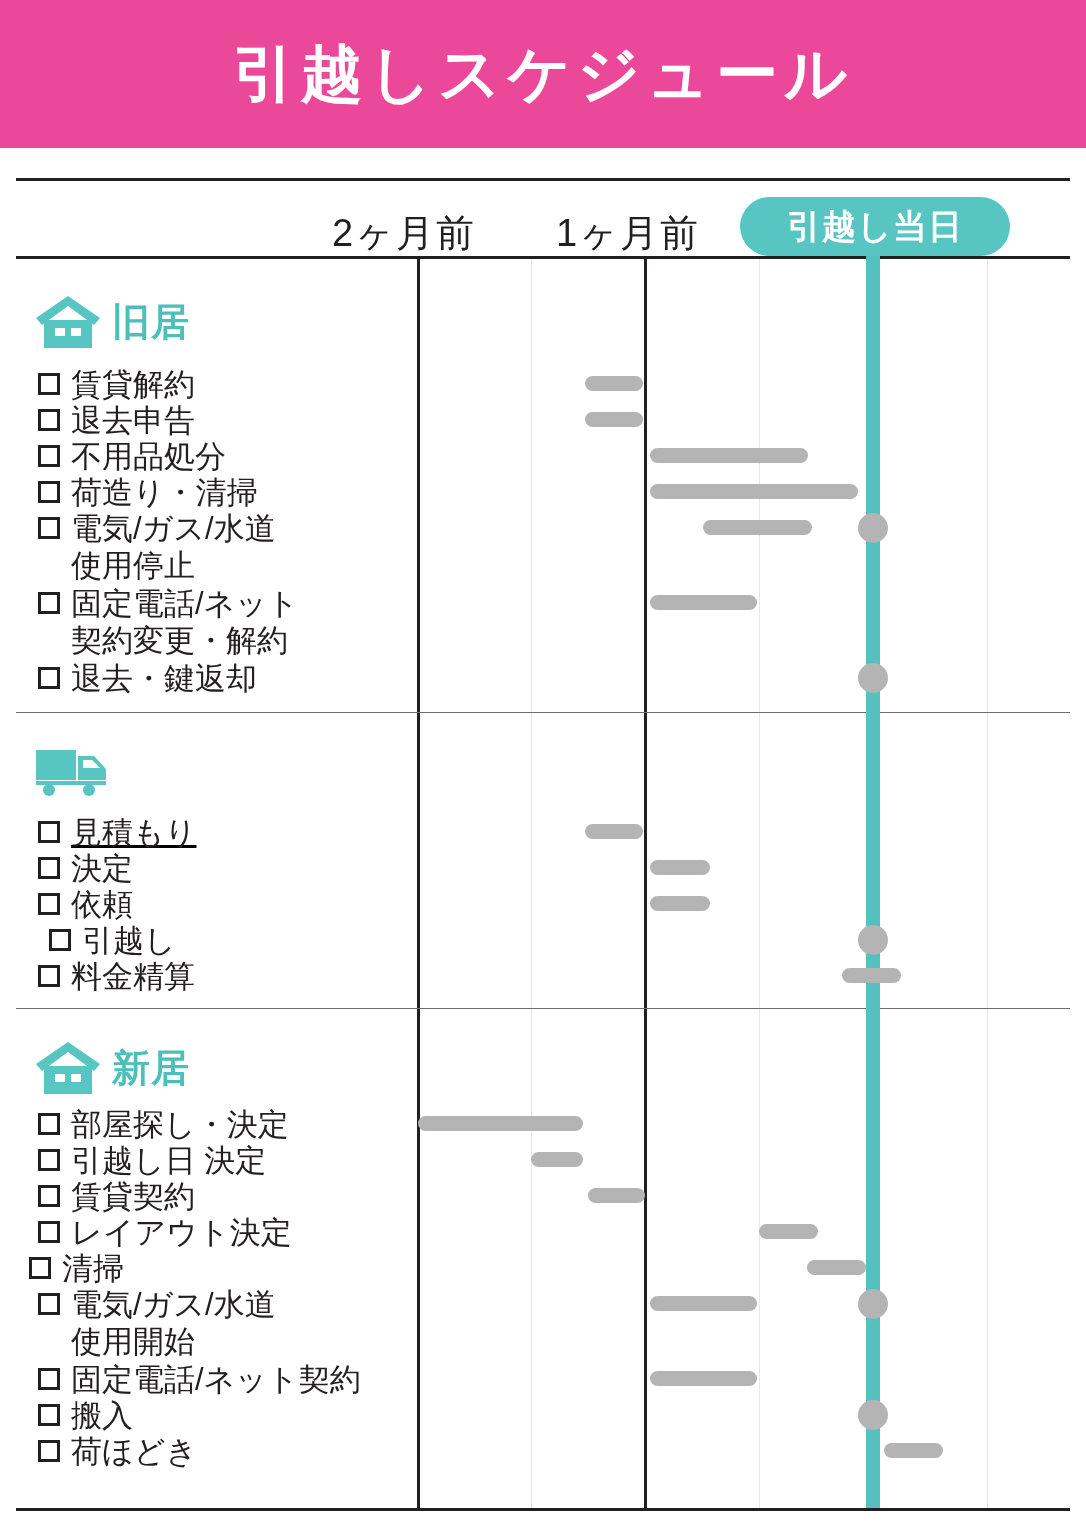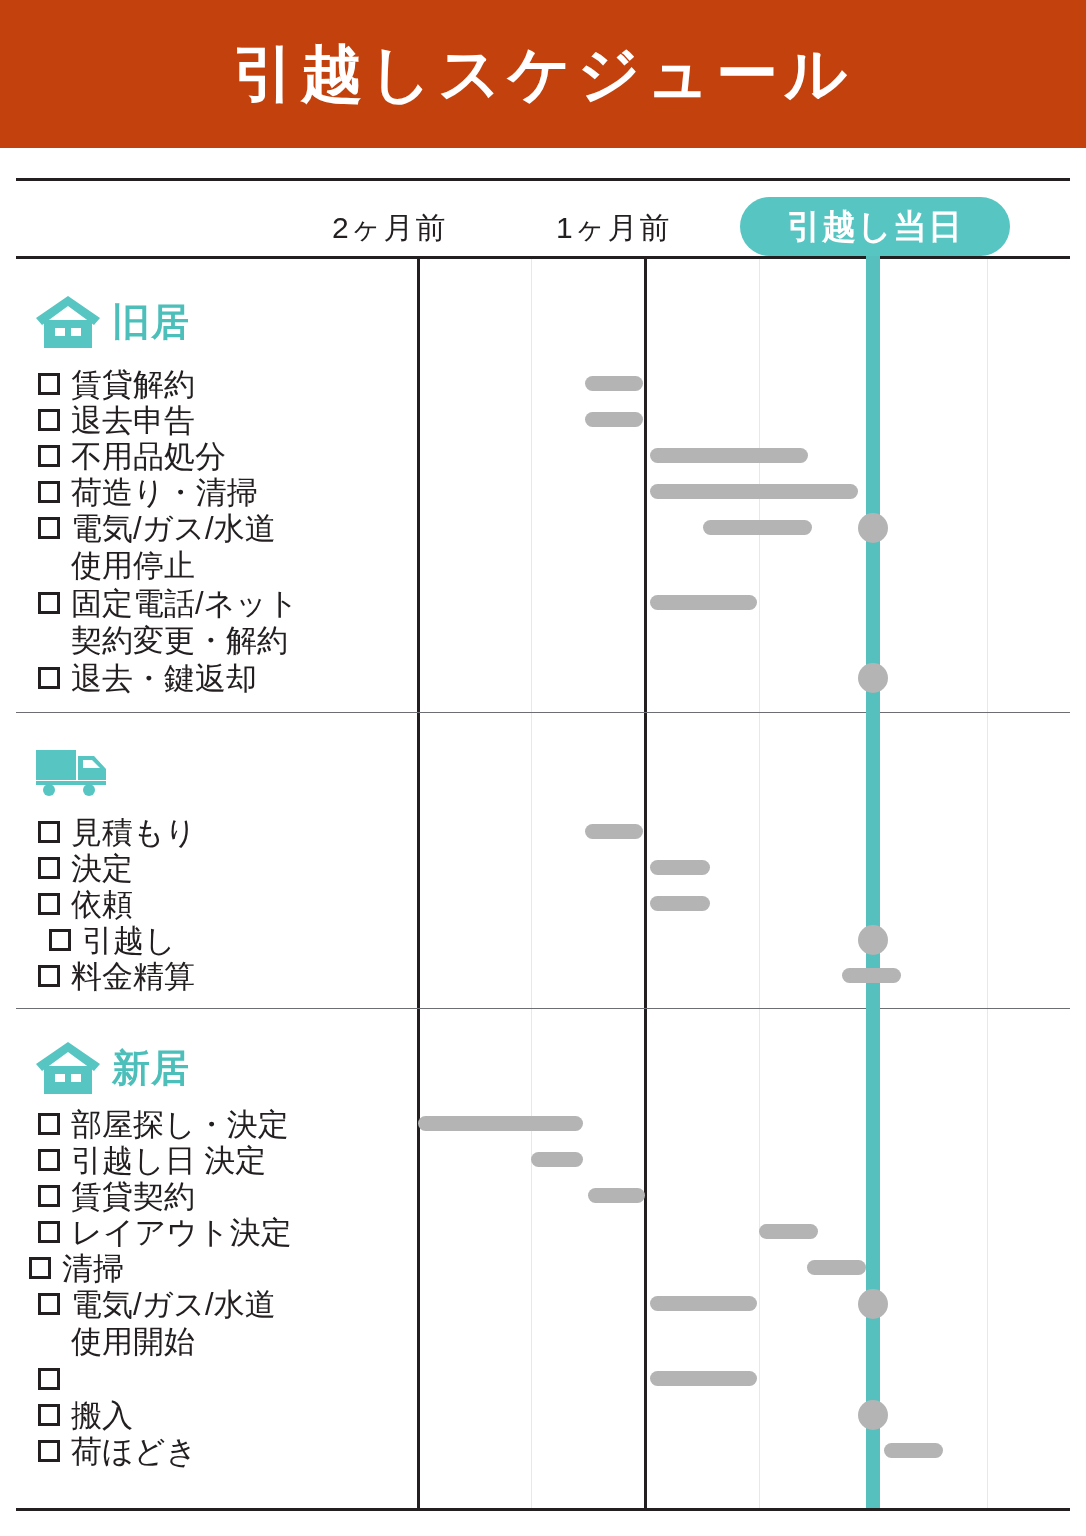--- a/index.html
+++ b/index.html
@@ -12,21 +12,21 @@
   #page {
     position: relative;
     width: 1086px; height: 1536px;
     background: #ffffff;
   }
 
   
   .banner {
     position: absolute; left: 0; top: 0;
     width: 1086px; height: 148px;
-    background: #c2410c;
+    background: #ec4899;
     display: flex; align-items: center; justify-content: center;
   }
   .banner-title {
     color: #ffffff;
     font-size: 62px;
     font-weight: bold;
     letter-spacing: 6px;
   }
 
   
@@ -42,21 +42,21 @@
     position: absolute; left: 16px; top: 1508px;
     width: 1054px; height: 3px; background: #231f20;
   }
   .sep {
     position: absolute; left: 16px;
     width: 1054px; height: 1px; background: #6d6e71;
   }
 
   .time-label {
     position: absolute;
-    font-size: 30px;
+    font-size: 38px;
     color: #231f20;
     letter-spacing: 2px;
     white-space: nowrap;
   }
   .time-label.t0 { left: 332px; top: 208px; }
   .time-label.t1 { left: 556px; top: 208px; }
 
   .today-badge {
     position: absolute; left: 740px; top: 197px;
     width: 270px; height: 59px;
@@ -219,21 +219,21 @@
           <svg width="74" height="48" viewBox="0 0 74 48" class="icon-truck">
             <rect x="0" y="2" width="40" height="30" fill="#57c5c2"></rect>
             <path d="M42 8 L58 8 L70 21 L70 32 L42 32 Z" fill="#57c5c2"></path>
             <path d="M47 12 L56 12 L64 20 L47 20 Z" fill="#ffffff"></path>
             <rect x="0" y="33" width="70" height="4" fill="#57c5c2"></rect>
             <circle cx="13" cy="42" r="6" fill="#57c5c2"></circle>
             <circle cx="53" cy="42" r="6" fill="#57c5c2"></circle>
           </svg>
         </span>
       </div>
-      <div class="task" style="left: 38px; top: 814px;">
+      <div class="task" style="left: 38px; top: 814px; text-decoration: underline;">
         <span class="checkbox"></span>
         <span class="task-label">見積もり</span>
       </div>
       <div class="bar" style="left: 585px; width: 58px; top: 824px;"></div>
       <div class="task" style="left: 38px; top: 850px;">
         <span class="checkbox"></span>
         <span class="task-label">決定</span>
       </div>
       <div class="bar" style="left: 650px; width: 60px; top: 860px;"></div>
       <div class="task" style="left: 38px; top: 886px;">
@@ -289,20 +289,21 @@
       </div>
       <div class="bar" style="left: 807px; width: 59px; top: 1260px;"></div>
       <div class="task" style="left: 38px; top: 1286px;">
         <span class="checkbox"></span>
         <span class="task-label">電気/ガス/水道<span class="cont">使用開始</span></span>
       </div>
       <div class="bar" style="left: 650px; width: 107px; top: 1296px;"></div>
       <div class="dot" style="left: 858px; top: 1288.5px;"></div>
       <div class="task" style="left: 38px; top: 1361px;">
         <span class="checkbox"></span>
+        <span class="task-label">固定電話/ネット契約</span>
       </div>
       <div class="bar" style="left: 650px; width: 107px; top: 1371px;"></div>
       <div class="task" style="left: 38px; top: 1397px;">
         <span class="checkbox"></span>
         <span class="task-label">搬入</span>
       </div>
       <div class="dot" style="left: 858px; top: 1399.5px;"></div>
       <div class="task" style="left: 38px; top: 1433px;">
         <span class="checkbox"></span>
         <span class="task-label">荷ほどき</span>

